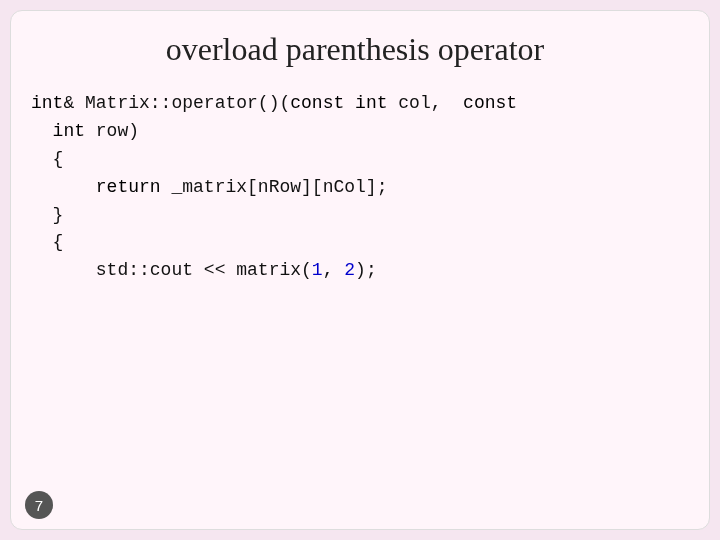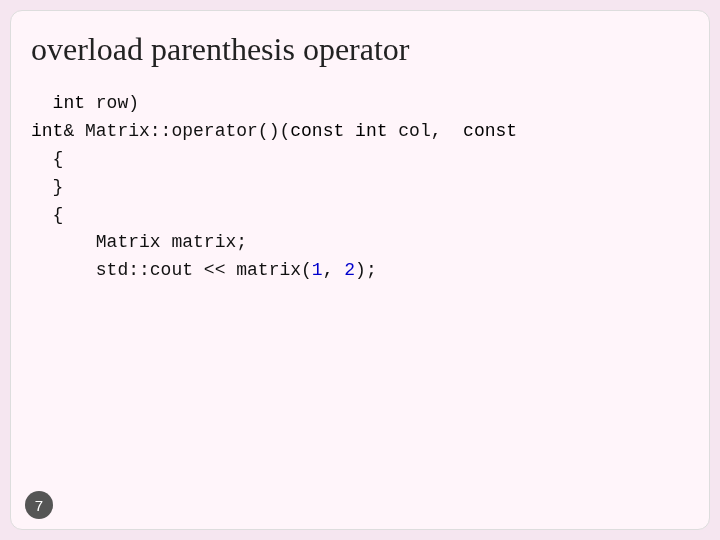--- a/index.html
+++ b/index.html
@@ -24,21 +24,21 @@
       background: #fff5fa;
       border-radius: 12px;
       border: 1px solid #ddd;
       position: relative;
       padding: 20px 30px 20px 20px;
       display: flex;
       flex-direction: column;
     }
 
     .slide-title {
-      text-align: left;
+      text-align: center;
       font-size: 32px;
       font-weight: normal;
       color: #222;
       margin-bottom: 22px;
       font-family: Georgia, serif;
     }
 
     .code-block {
       font-family: 'Courier New', Courier, monospace;
       font-size: 18px;
@@ -77,32 +77,32 @@
     }
   </style>
 </head>
 <body>
 
 <div class="slide">
   <div class="slide-title">overload parenthesis operator</div>
 
   <div class="code-block">
 
+    <span class="code-line"><span class="kw">int</span><span>&amp; Matrix::operator()(</span><span class="kw">const</span><span> </span><span class="kw">int</span><span> col,  </span><span class="kw">const</span></span>
+
     <span class="code-line">  <span class="kw">int</span><span> row)</span></span>
-
-    <span class="code-line"><span class="kw">int</span><span>&amp; Matrix::operator()(</span><span class="kw">const</span><span> </span><span class="kw">int</span><span> col,  </span><span class="kw">const</span></span>
 
     <span class="code-line">  {</span>
 
+    <span class="code-line">      <span class="kw">return</span><span> _matrix[nRow][nCol];</span></span>
 
     <span class="code-line">  }</span>
 
 
     <span class="code-line">  {</span>
 
-    <span class="code-line">      Matrix matrix;</span>
 
 
     <span class="code-line">      std::cout &lt;&lt; matrix(<span class="num">1</span>, <span class="num">2</span>);</span>
   </div>
 
   <div class="slide-number">7</div>
 </div>
 
 </body></html>

